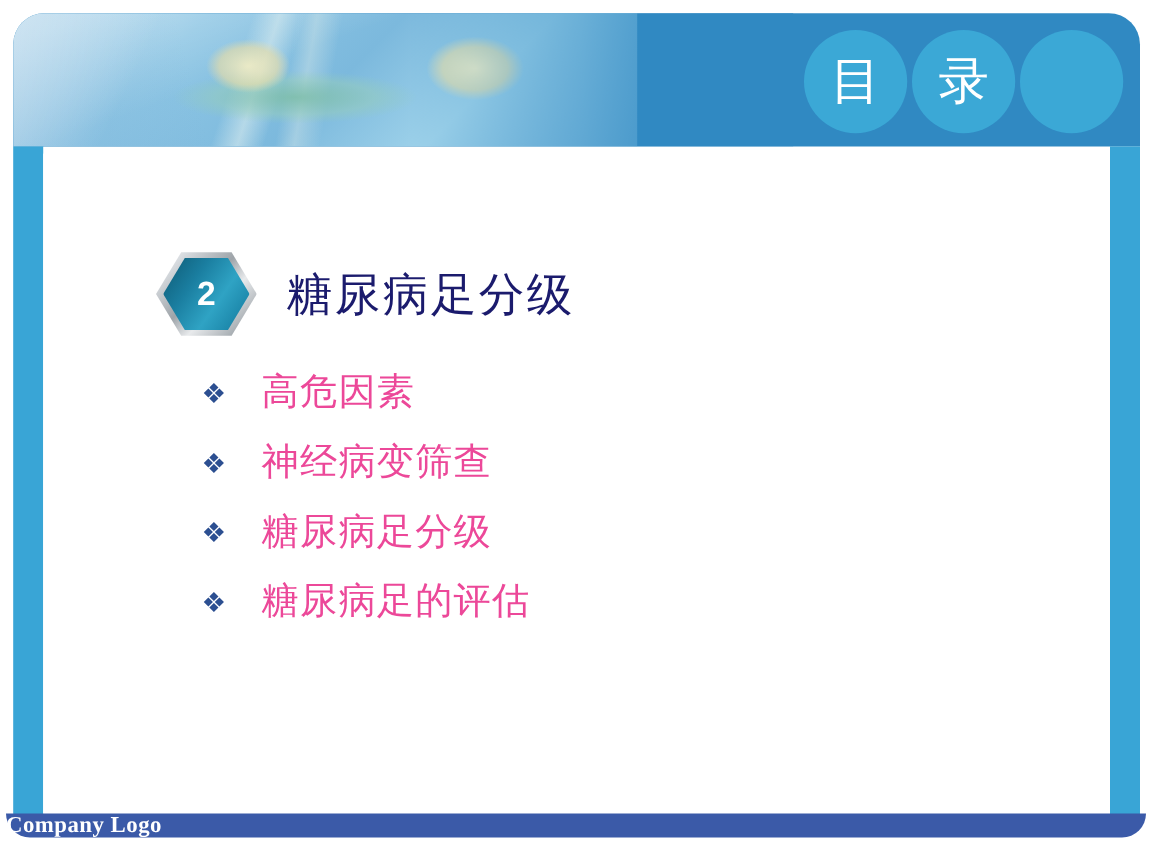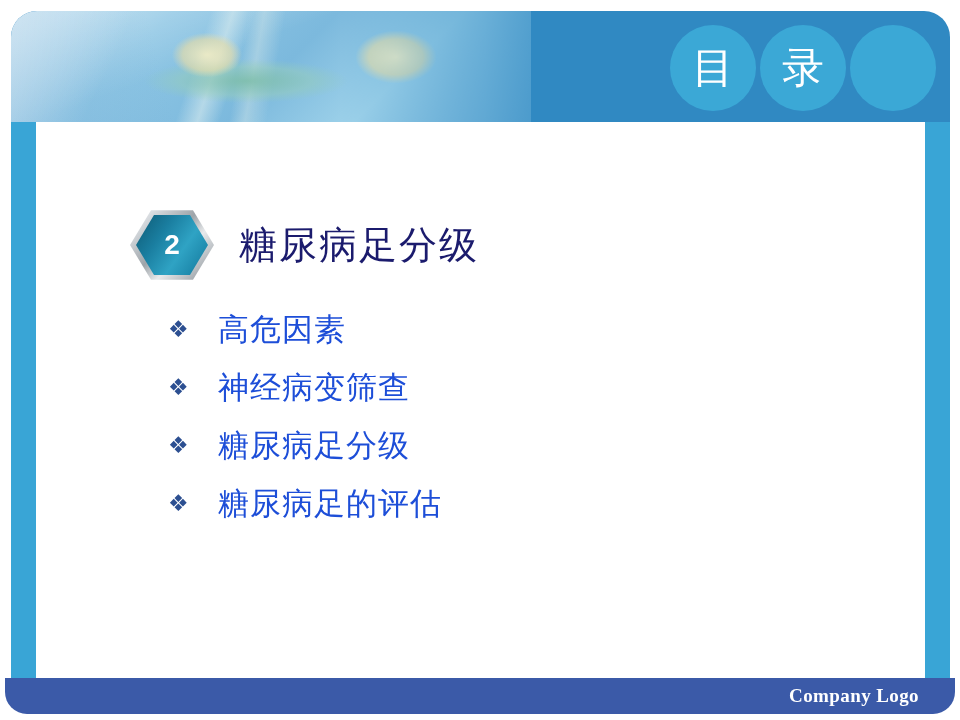--- a/index.html
+++ b/index.html
@@ -189,41 +189,40 @@
   .bullet-marker {
     flex: 0 0 auto;
     width: 34px;
     color: #2c4f91;
     font-family: "DejaVu Sans", sans-serif;
     font-size: 23px;
     line-height: 1;
     text-align: left;
   }
   .bullet-label {
-    color: #1d4ed8;
-    font-family: Liberation Serif, serif;
+    color: #ec4899;
+    font-family: Liberation Mono, monospace;
     font-size: 31px;
     line-height: 1;
     letter-spacing: 1px;
     white-space: nowrap;
     padding-left: 16px;
   }
 
   
   .footer-bar {
     position: absolute;
     left: 5px;
     top: 678px;
     width: 950px;
-    height: 36px;
+    height: 20px;
     background: #3b5aa8;
     border-radius: 0 0 22px 22px;
     display: flex;
     align-items: center;
-    justify-content: flex-end;
   }
   .footer-logo {
     color: #ffffff;
     font-family: "Liberation Serif", "DejaVu Serif", serif;
     font-size: 19px;
     font-weight: 700;
     letter-spacing: 0.4px;
     margin-right: 36px;
   }
 </style>

